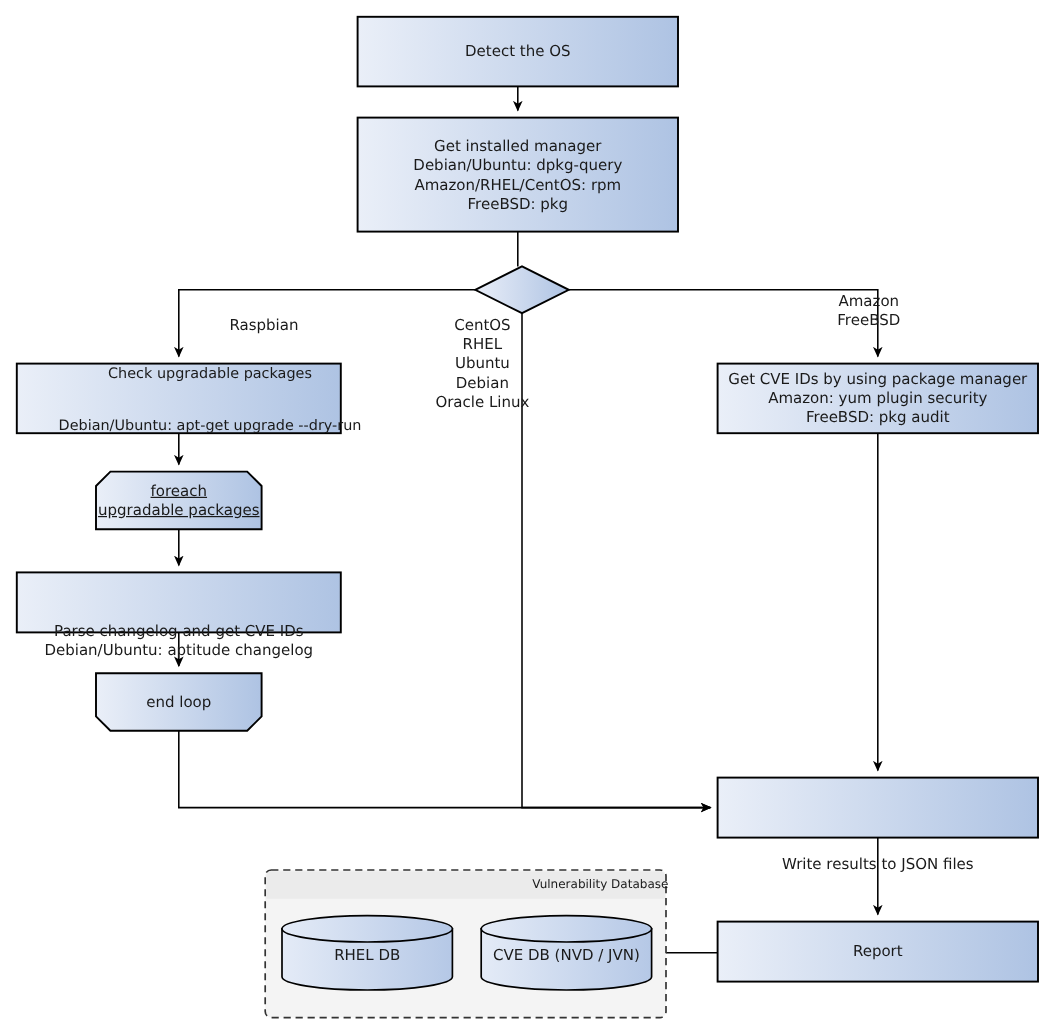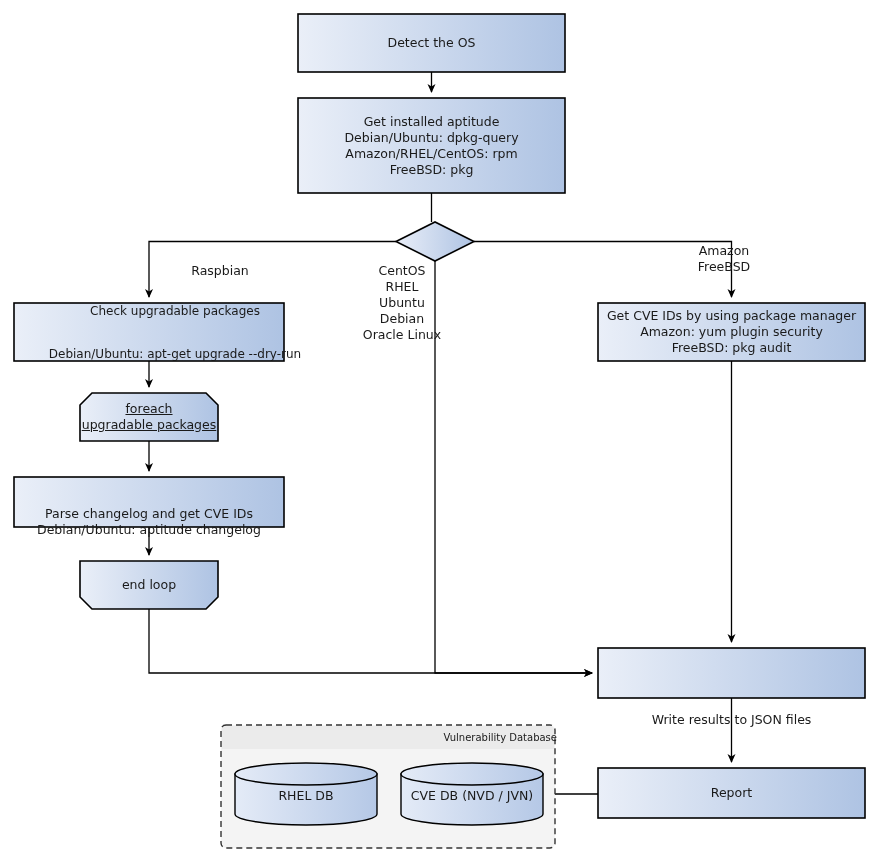--- a/index.html
+++ b/index.html
@@ -138,37 +138,37 @@
       <path d="M401,774 L401,814 a71,11 0 0 0 142,0 L543,774 Z" fill="url(#cylGrad)" stroke="#000000" stroke-width="1.4"></path>
       <ellipse cx="472" cy="774" rx="71" ry="11" fill="url(#cylGrad)" stroke="#000000" stroke-width="1.4"></ellipse>
     </g>
   </svg>
 
   <div class="node-text" style="left:298px; top:14px; width:267px; height:58px;">
     <span>Detect the OS</span>
   </div>
 
   <div class="node-text" style="left:298px; top:98px; width:267px; height:95px;">
-    <span>Get installed aptitude</span>
+    <span>Get installed manager</span>
     <span>Debian/Ubuntu: dpkg-query</span>
     <span>Amazon/RHEL/CentOS: rpm</span>
     <span>FreeBSD: pkg</span>
   </div>
 
   <div class="node-text" style="left:14px; top:303px; width:322px; height:58px; font-size:12px;gap:27px;">
     <span>Check upgradable packages</span>
     <span>Debian/Ubuntu: apt-get upgrade --dry-run</span>
   </div>
 
   <div class="node-text" style="left:80px; top:393px; width:138px; height:48px;text-decoration:underline;">
     <span>foreach</span>
     <span>upgradable  packages</span>
   </div>
 
-  <div class="node-text" style="left:14px; top:492px; width:270px; height:60px;">
+  <div class="node-text" style="left:14px; top:504px; width:270px; height:60px;">
     <span>Parse changelog and get  CVE IDs</span>
     <span>Debian/Ubuntu: aptitude changelog</span>
   </div>
 
   <div class="node-text" style="left:80px; top:561px; width:138px; height:48px;border-radius:15px;">
     <span>end loop</span>
   </div>
 
   <div class="node-text" style="left:598px; top:303px; width:267px; height:58px;">
     <span>Get CVE IDs by using package manager</span>

